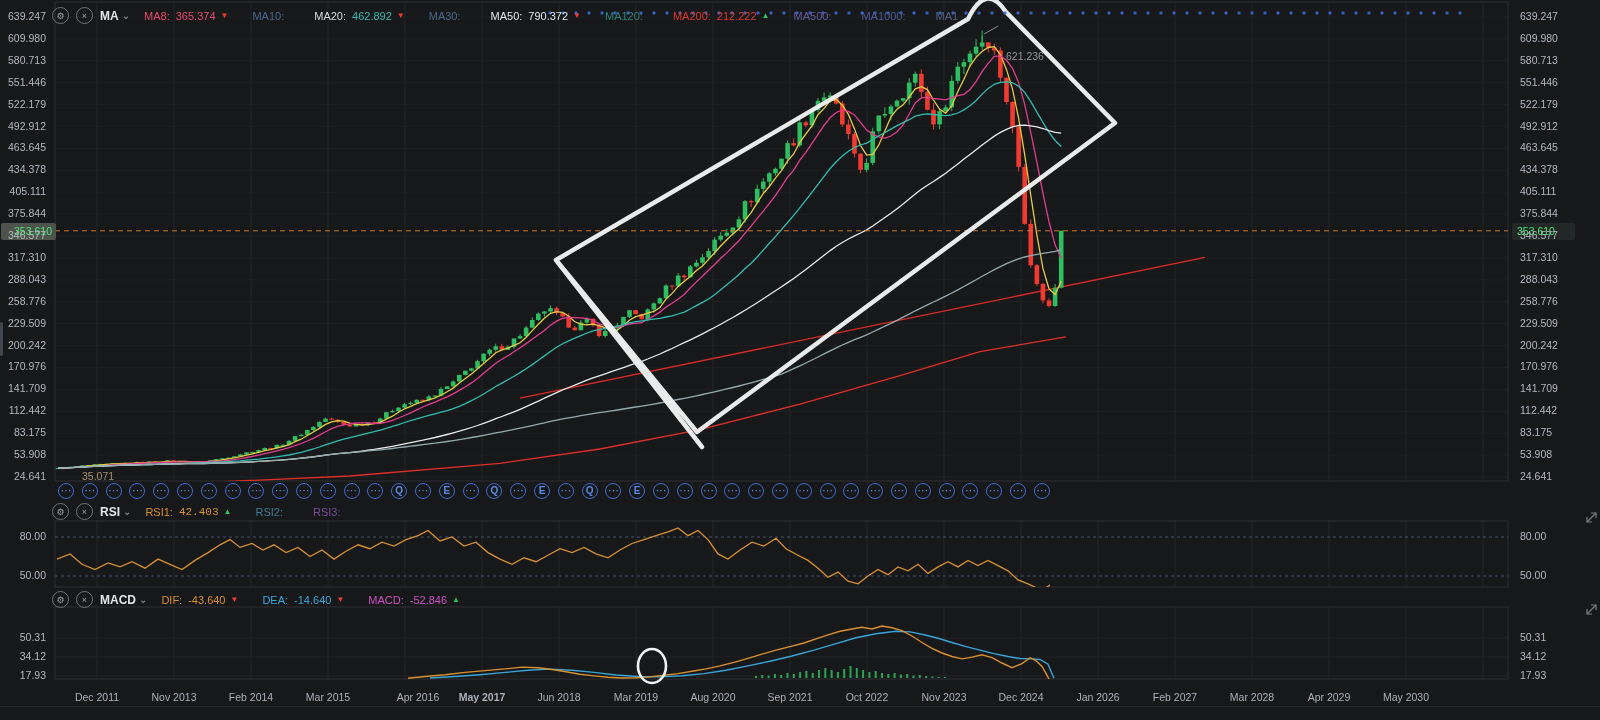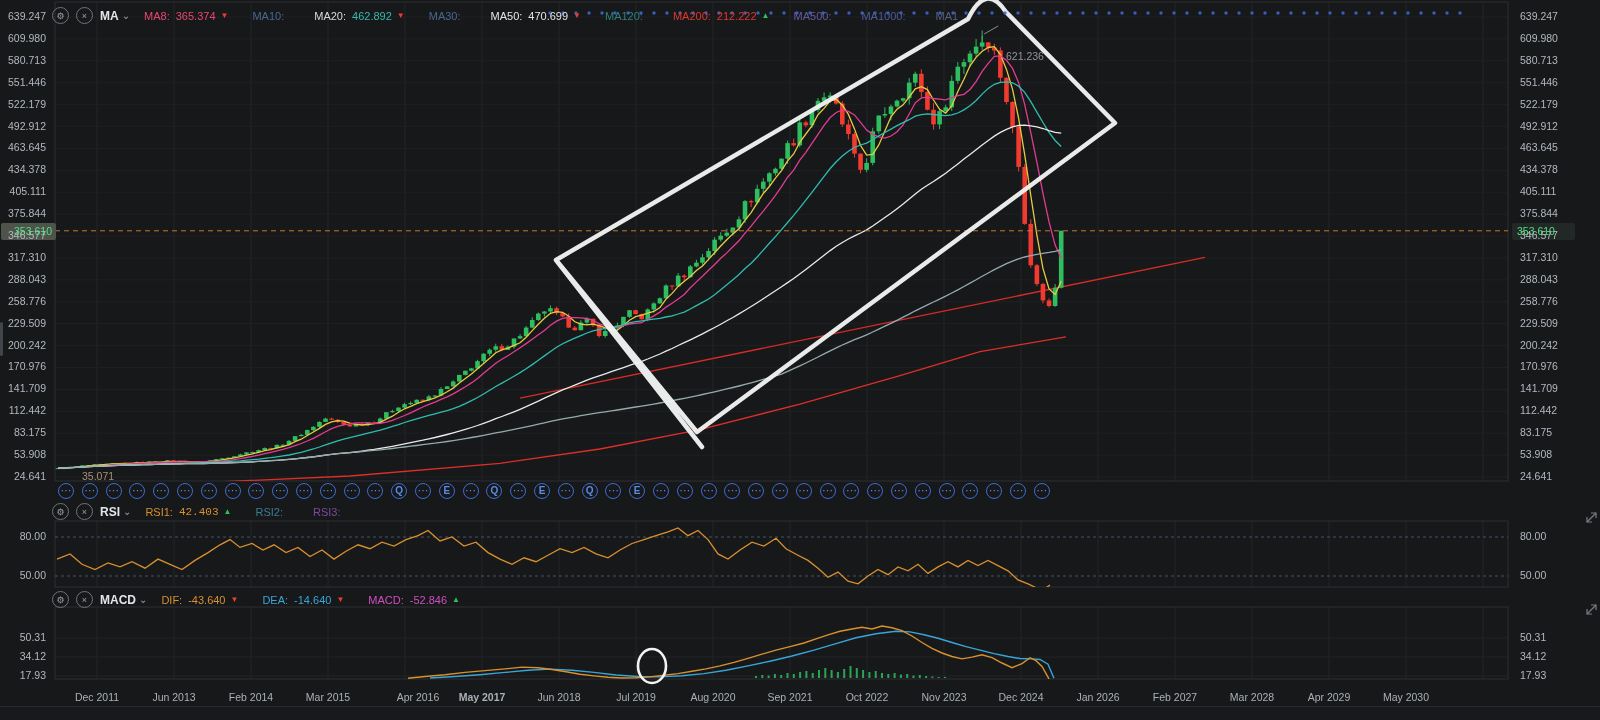--- a/index.html
+++ b/index.html
@@ -618,21 +618,21 @@
         </span><span class="hitem">
           <span class="lb" style="color: rgb(73, 104, 142);">MA10:</span>
         </span><span class="hitem">
           <span class="lb" style="color: rgb(214, 218, 222);">MA20:</span>
           <span style="color: rgb(54, 185, 173);">462.892</span>
           <span class="ar" style="color: rgb(242, 59, 48);">▼</span>
         </span><span class="hitem">
           <span class="lb" style="color: rgb(73, 104, 142);">MA30:</span>
         </span><span class="hitem">
           <span class="lb" style="color: rgb(226, 228, 232);">MA50:</span>
-          <span style="color: rgb(226, 228, 232);">470.699</span>
+          <span style="color: rgb(226, 228, 232);">790.372</span>
           <span class="ar" style="color: rgb(242, 59, 48);">▼</span>
         </span><span class="hitem">
           <span class="lb" style="color: rgb(46, 131, 123); text-align: right;">MA120:</span>
         </span><span class="hitem">
           <span class="lb" style="color: rgb(224, 55, 46);">MA200:</span>
           <span style="color: rgb(224, 55, 46);">212.222</span>
           <span class="ar" style="color: rgb(46, 189, 95);">▲</span>
         </span><span class="hitem">
           <span class="lb" style="color: rgb(103, 90, 157);">MA500:</span>
         </span><span class="hitem">
@@ -778,27 +778,27 @@
       <div class="ylabR" style="top: 530px;">80.00</div>
       <div class="ylab" style="top: 569px;">50.00</div>
       <div class="ylabR" style="top: 569px;">50.00</div>
       <div class="ylab" style="top: 630.986px;">50.31</div>
       <div class="ylabR" style="top: 630.986px;">50.31</div>
       <div class="ylab" style="top: 649.993px;">34.12</div>
       <div class="ylabR" style="top: 649.993px;">34.12</div>
       <div class="ylab" style="top: 669px;">17.93</div>
       <div class="ylabR" style="top: 669px;">17.93</div>
       <div class="tlab" style="left: 97px;">Dec 2011</div>
-      <div class="tlab" style="left: 174px;">Jun 2013</div>
+      <div class="tlab" style="left: 174px;">Nov 2013</div>
       <div class="tlab" style="left: 251px;">Feb 2014</div>
       <div class="tlab" style="left: 328px;">Mar 2015</div>
       <div class="tlab" style="left: 418px;">Apr 2016</div>
       <div class="tlab" style="left: 482px; font-weight: bold;">May 2017</div>
       <div class="tlab" style="left: 559px;">Jun 2018</div>
-      <div class="tlab" style="left: 636px;">Jul 2019</div>
+      <div class="tlab" style="left: 636px;">Mar 2019</div>
       <div class="tlab" style="left: 713px;">Aug 2020</div>
       <div class="tlab" style="left: 790px;">Sep 2021</div>
       <div class="tlab" style="left: 867px;">Oct 2022</div>
       <div class="tlab" style="left: 944px;">Nov 2023</div>
       <div class="tlab" style="left: 1021px;">Dec 2024</div>
       <div class="tlab" style="left: 1098px;">Jan 2026</div>
       <div class="tlab" style="left: 1175px;">Feb 2027</div>
       <div class="tlab" style="left: 1252px;">Mar 2028</div>
       <div class="tlab" style="left: 1329px;">Apr 2029</div>
       <div class="tlab" style="left: 1406px;">May 2030</div>

